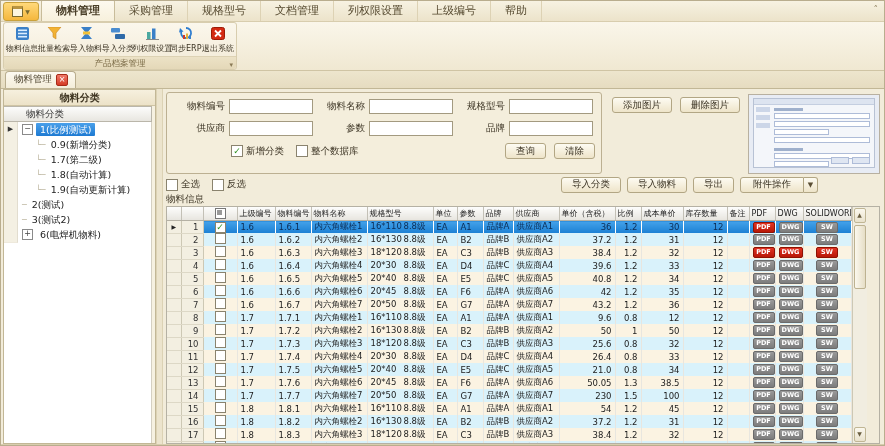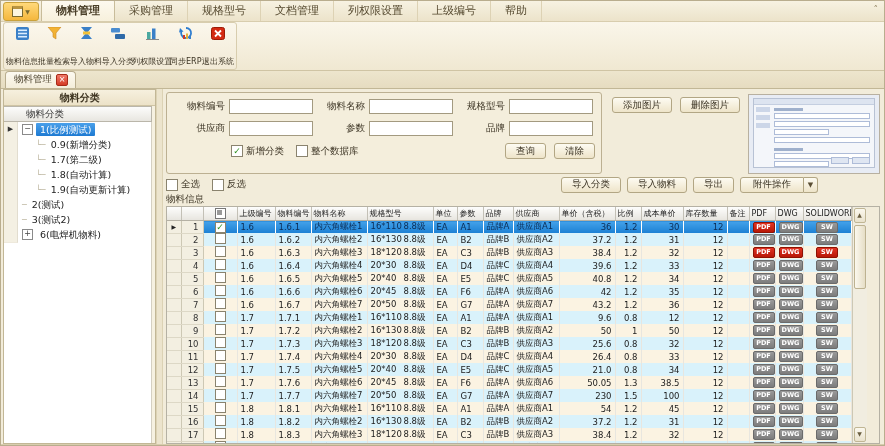--- a/index.html
+++ b/index.html
@@ -184,20 +184,24 @@
           <div class="rbtn">
             <span class="ric">
               <svg width="14" height="13">
                 <rect x="0.5" y="0.5" width="13" height="12" rx="2" fill="#d42a12" stroke="#9c1a06"></rect>
                 <path d="M4 3.5 L10 9.5 M10 3.5 L4 9.5" stroke="#fff" stroke-width="1.8"></path>
               </svg>
             </span>
             <span class="rlbl">退出系统</span>
           </div>
         </div>
+      <div class="gfooter">
+        <span>产品档案管理</span>
+        <span class="launcher">▾</span>
+      </div>
     </div>
   </div>
 
   <div class="doctabs">
     <div class="doctab">
       <span>物料管理</span>
       <span class="closebox">×</span>
     </div>
   </div>
 

